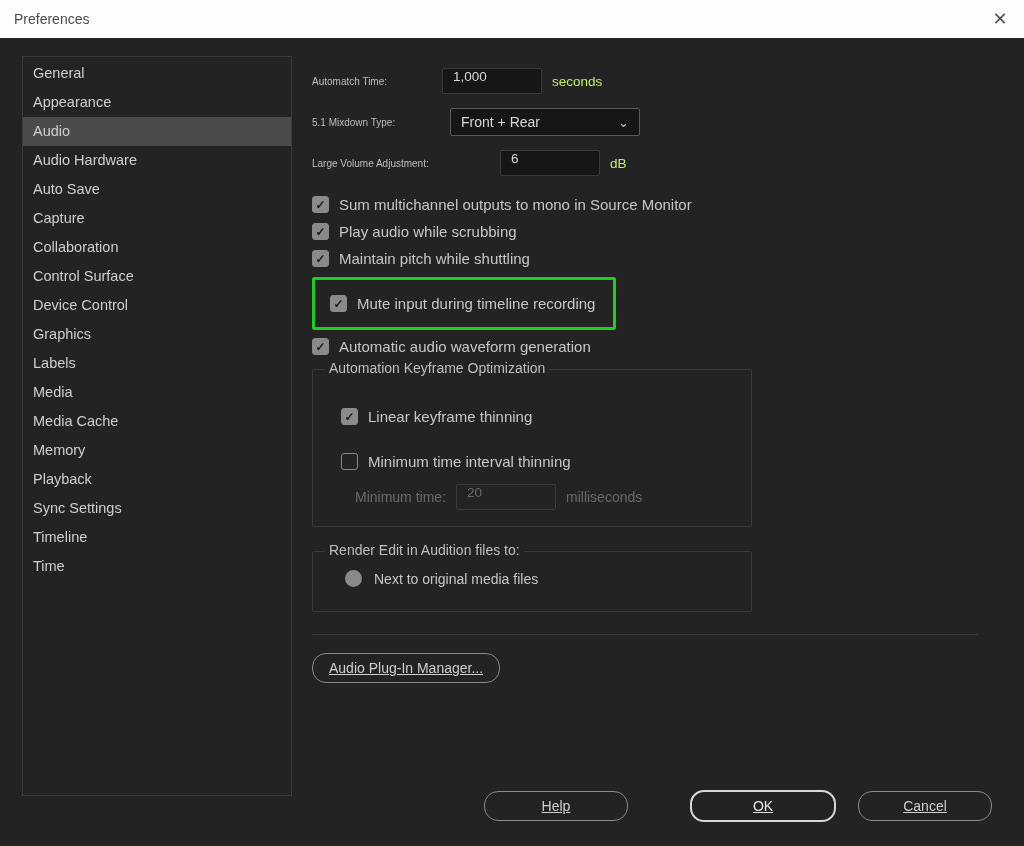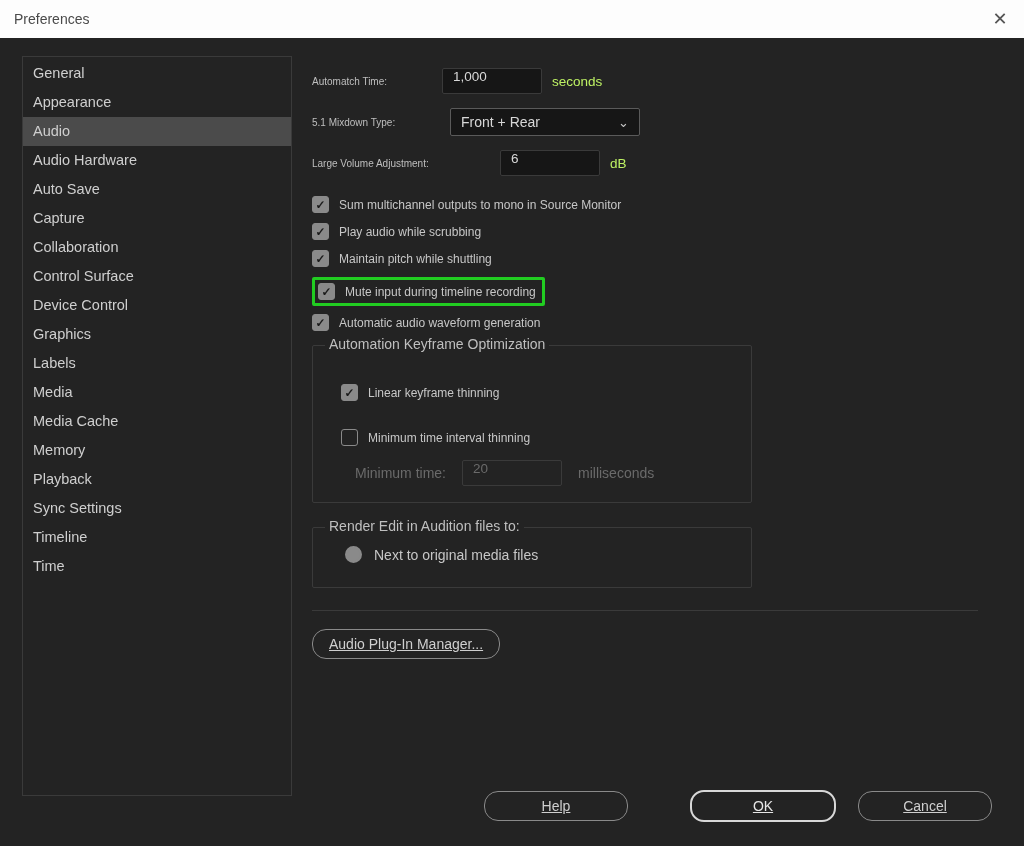--- a/index.html
+++ b/index.html
@@ -117,21 +117,21 @@
   .suffix {
     font-size: 13.5px;
     color: #bef264;
   }
   .check-row {
     display: flex;
     align-items: center;
     gap: 10px;
     margin: 0 0 10px 0;
     color: #c7c7c7;
-    font-size: 12px;
+    font-size: 15px;
   }
   .checkbox {
     width: 17px;
     height: 17px;
     border: 1px solid #7a7a7a;
     border-radius: 3px;
     display: flex;
     align-items: center;
     justify-content: center;
     box-sizing: border-box;
@@ -169,21 +169,21 @@
     color: #bfbfbf;
     font-size: 14px;
   }
   .fieldset .indent {
     margin-left: 14px;
     margin-top: 28px;
   }
   .fieldset .min-row {
     display: flex;
     align-items: center;
-    gap: 16px;
+    gap: 10px;
     margin-top: 14px;
     margin-left: 28px;
     color: #6a6a6a;
     font-size: 14px;
   }
   .radio-row {
     display: flex;
     align-items: center;
     gap: 12px;
     margin: 8px 0 8px 18px;
@@ -316,21 +316,21 @@
       <div class="check-row">
         <span class="checkbox checked"></span>
         <span>Play audio while scrubbing</span>
       </div>
       <div class="check-row">
         <span class="checkbox checked"></span>
         <span>Maintain pitch while shuttling</span>
       </div>
 
       <div class="highlight-box">
-        <div class="check-row" style="margin:0">
+        <div class="check-row" style="margin:12px">
           <span class="checkbox checked"></span>
           <span>Mute input during timeline recording</span>
         </div>
       </div>
 
       <div class="check-row" style="margin-top:8px">
         <span class="checkbox checked"></span>
         <span>Automatic audio waveform generation</span>
       </div>
 

